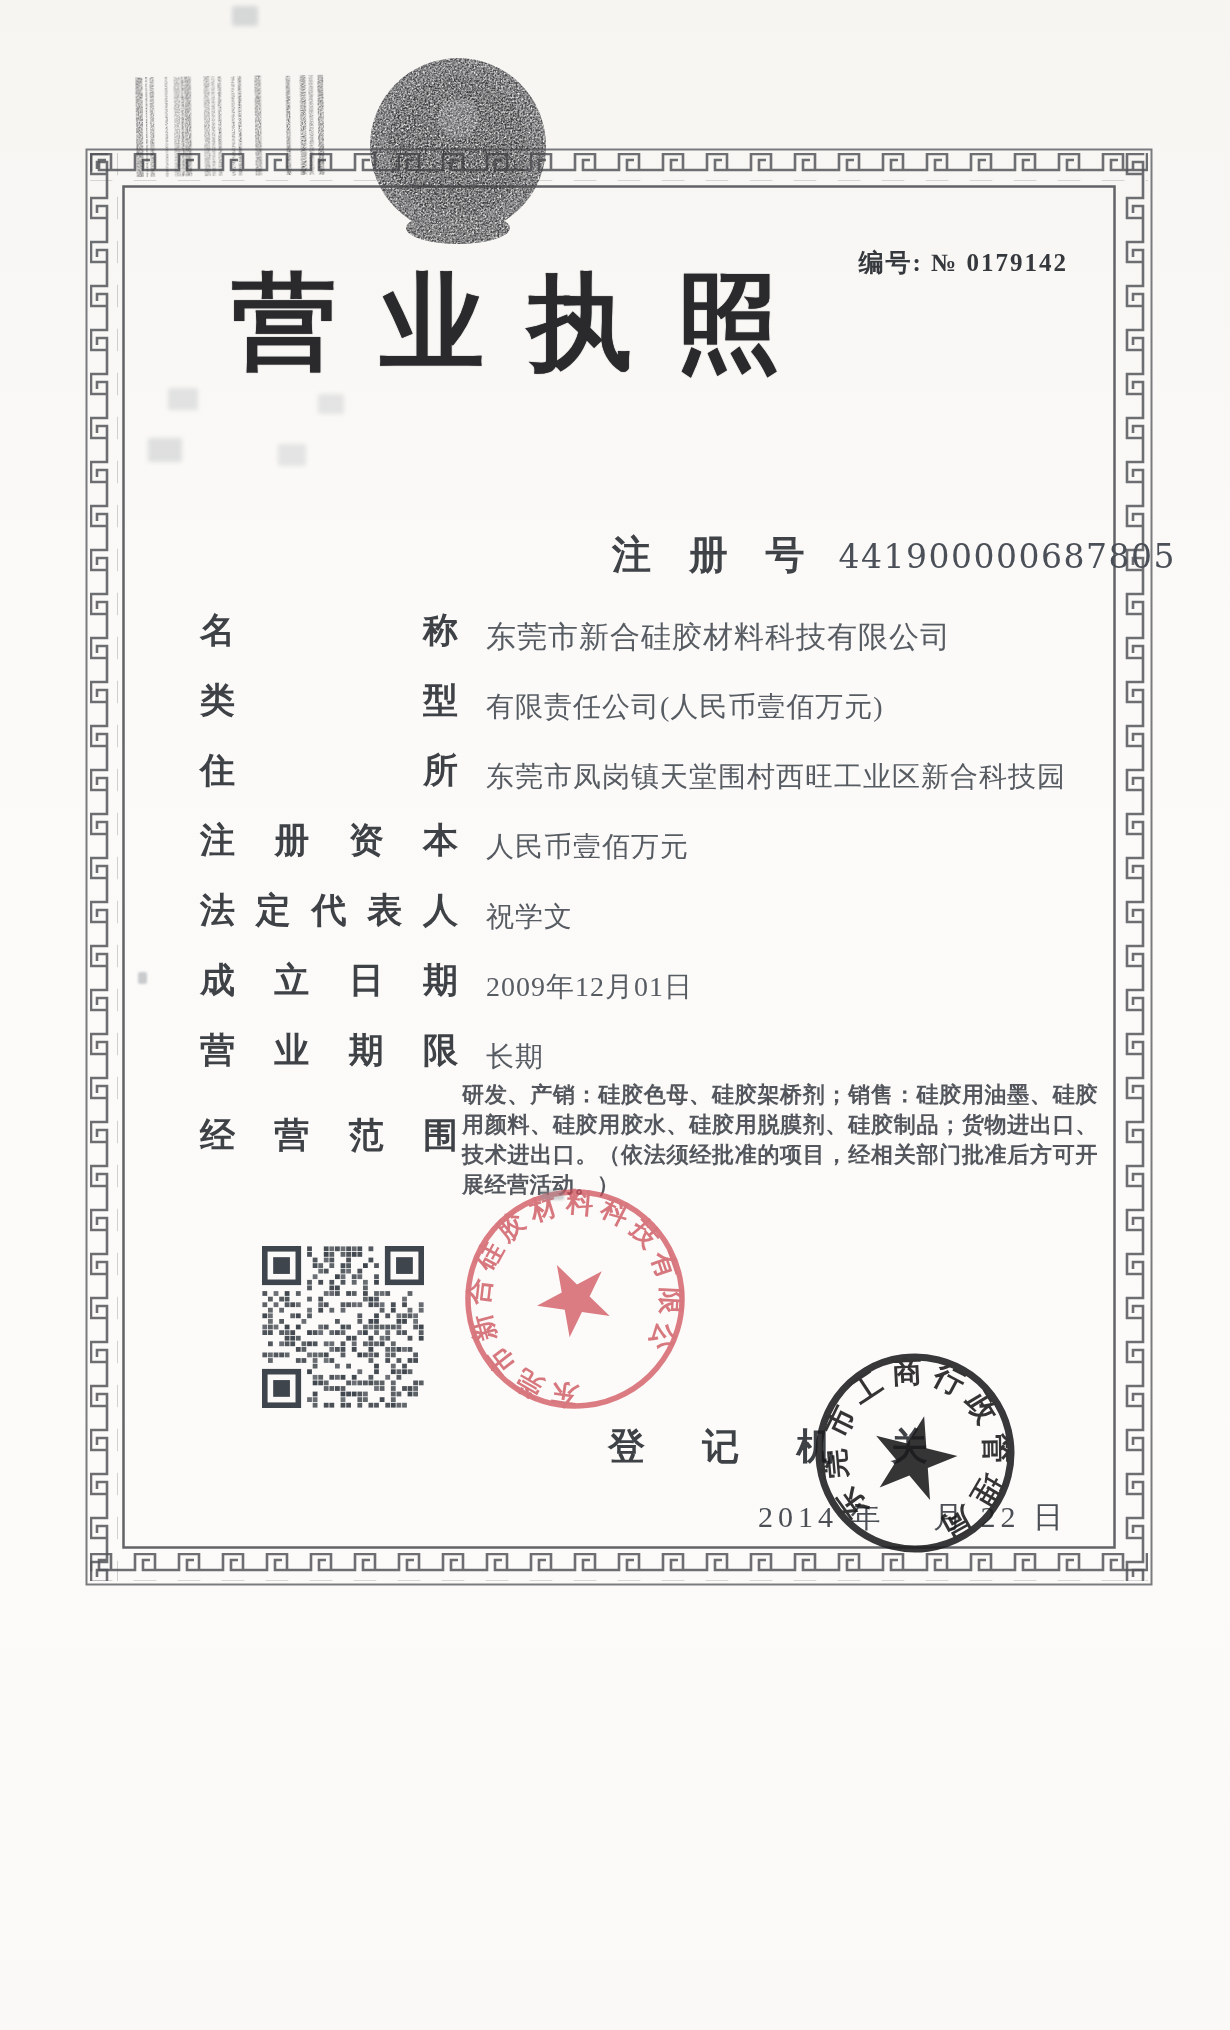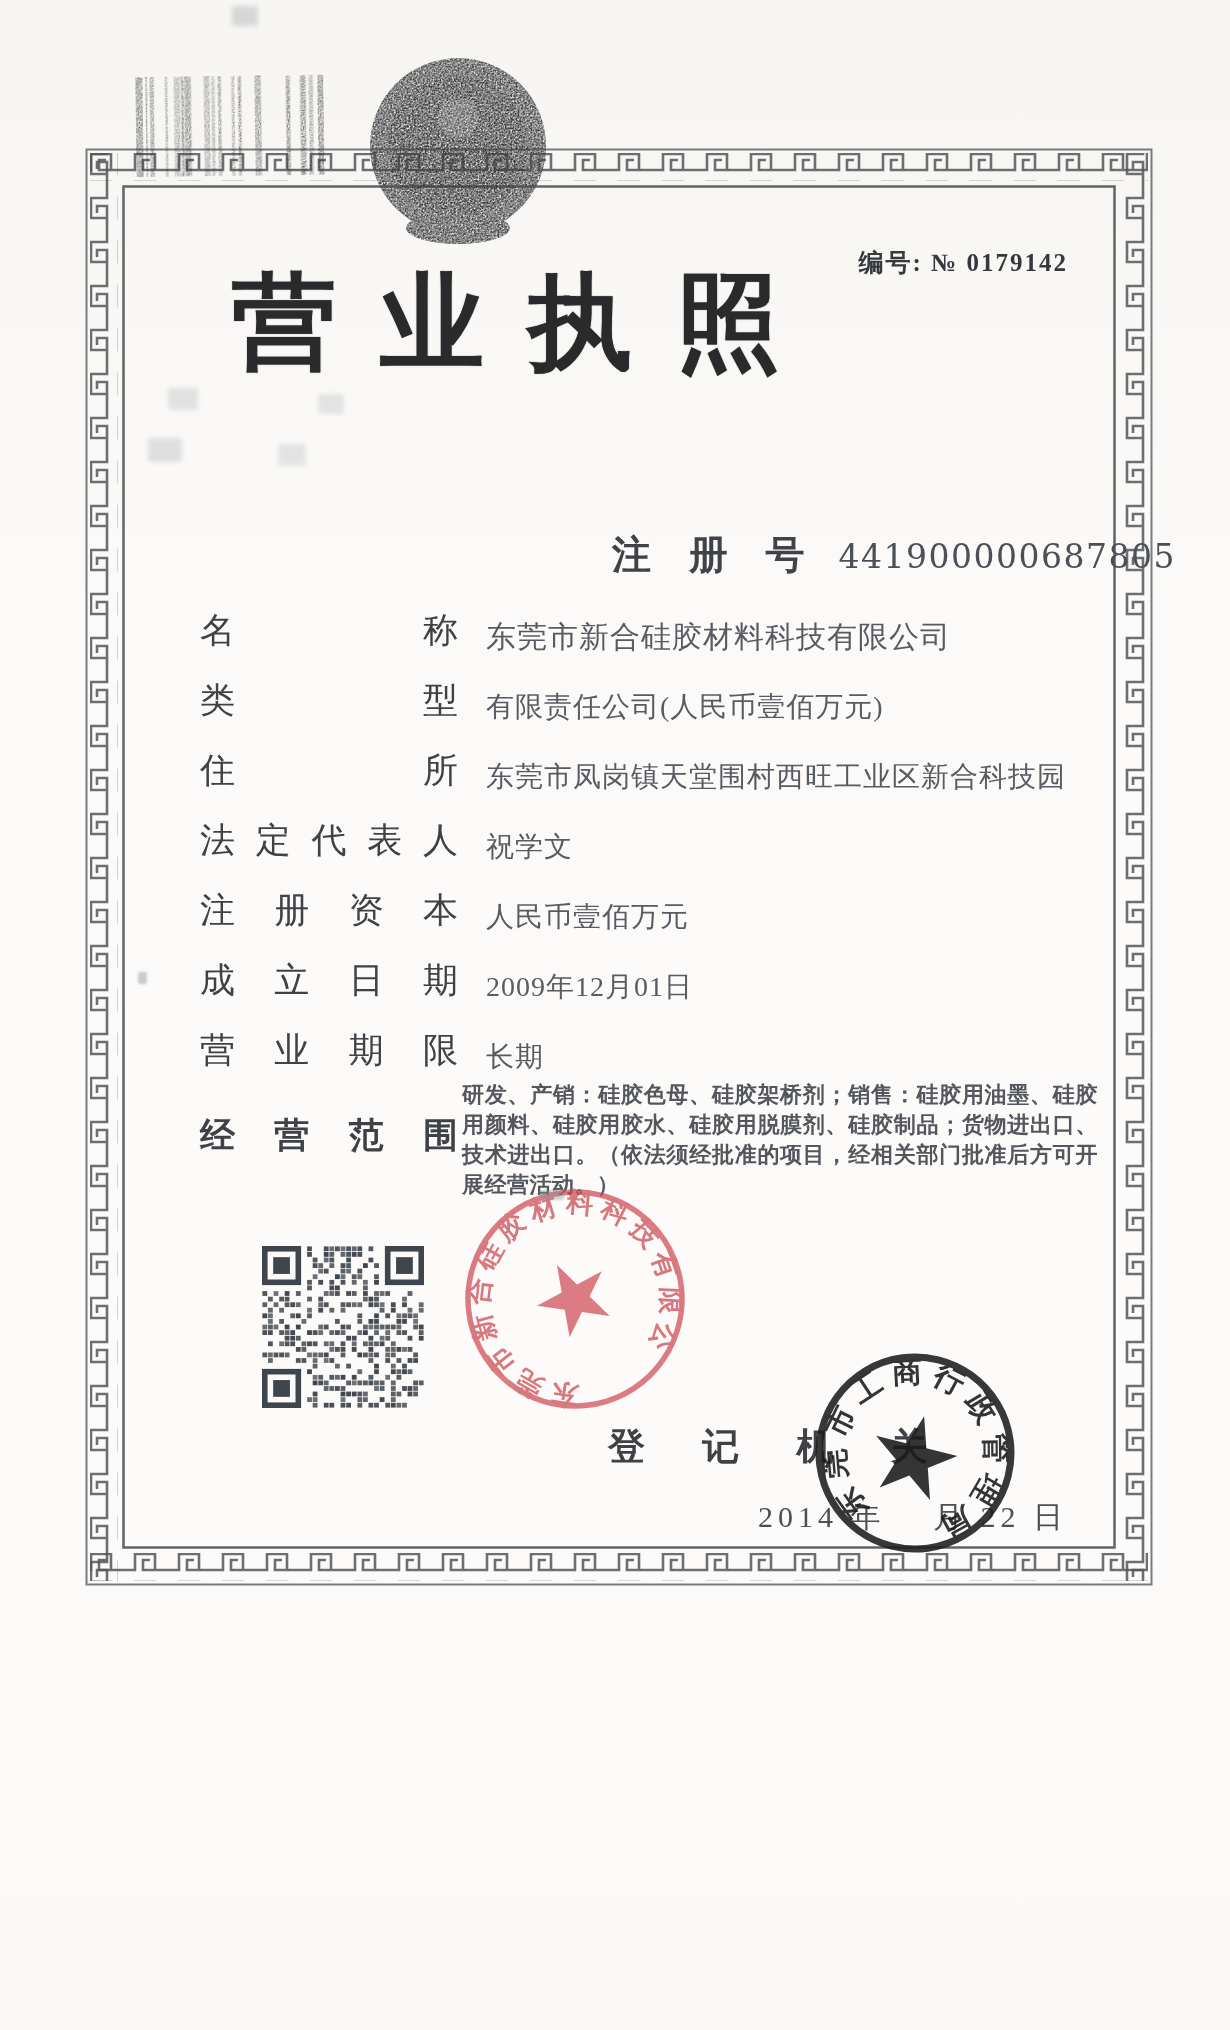--- a/index.html
+++ b/index.html
@@ -16,21 +16,21 @@
   .serial{top:246px;right:162px;font-size:25px;font-weight:bold;letter-spacing:2px;color:#35383c;font-family:Liberation Serif, serif;}
   
   .title{top:254px;left:232px;font-size:104px;font-weight:900;letter-spacing:44px;color:#2a2a2d;text-shadow:0 0 1px #3a3a3d;}
   
   .regline{top:528px;left:612px;white-space:nowrap;}
   .regline .lbl{font-size:39px;font-weight:700;letter-spacing:14px;color:#3f4246;}
   .regline .val{font-size:33px;margin-left:20px;color:#4b5058;letter-spacing:1.5px;font-family:"DejaVu Serif",serif;margin-top:20px;}
   
   .rows{position:absolute;left:200px;top:612px;width:910px;}
   .row{height:70px;display:flex;align-items:flex-start;}
-  .f-label{width:258px;flex:0 0 258px;font-size:35px;font-weight:400;color:#3e4145;
+  .f-label{width:258px;flex:0 0 258px;font-size:35px;font-weight:700;color:#3e4145;
            text-align:justify;text-align-last:justify;text-justify:inter-character;line-height:1.1;}
   .f-value{margin-left:28px;margin-top:7px;font-size:28px;color:#575c63;letter-spacing:1px;line-height:1.3;}
   .f-value.big{font-size:30px;margin-top:5px;}
   
   .scope-label{left:200px;top:1112px;width:258px;font-size:35px;font-weight:600;color:#3e4145;
                text-align:justify;text-align-last:justify;text-justify:inter-character;}
   .scope-text{left:462px;top:1080px;width:636px;font-size:22px;font-weight:bold;color:#53575d;
               line-height:30px;letter-spacing:0.5px;text-align:justify;}
   
   .registrar{left:608px;top:1422px;font-size:37px;font-weight:600;letter-spacing:24px;color:#3e4145;white-space:nowrap;}
@@ -125,26 +125,26 @@
     </div>
     <div class="row">
       <div class="f-label">类型</div>
       <div class="f-value">有限责任公司(人民币壹佰万元)</div>
     </div>
     <div class="row">
       <div class="f-label">住所</div>
       <div class="f-value">东莞市凤岗镇天堂围村西旺工业区新合科技园</div>
     </div>
     <div class="row">
+      <div class="f-label">注册资本</div>
+      <div class="f-value">人民币壹佰万元</div>
+    </div>
+    <div class="row">
       <div class="f-label">法定代表人</div>
       <div class="f-value">祝学文</div>
-    </div>
-    <div class="row">
-      <div class="f-label">注册资本</div>
-      <div class="f-value">人民币壹佰万元</div>
     </div>
     <div class="row">
       <div class="f-label">成立日期</div>
       <div class="f-value">2009年12月01日</div>
     </div>
     <div class="row">
       <div class="f-label">营业期限</div>
       <div class="f-value">长期</div>
     </div>
   </div>

